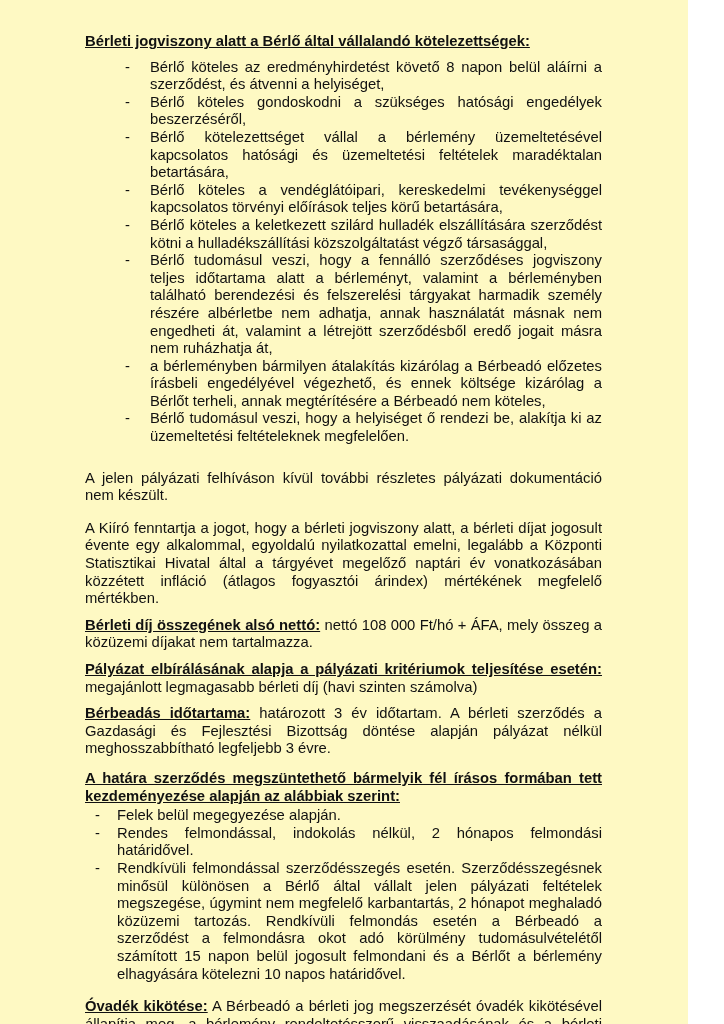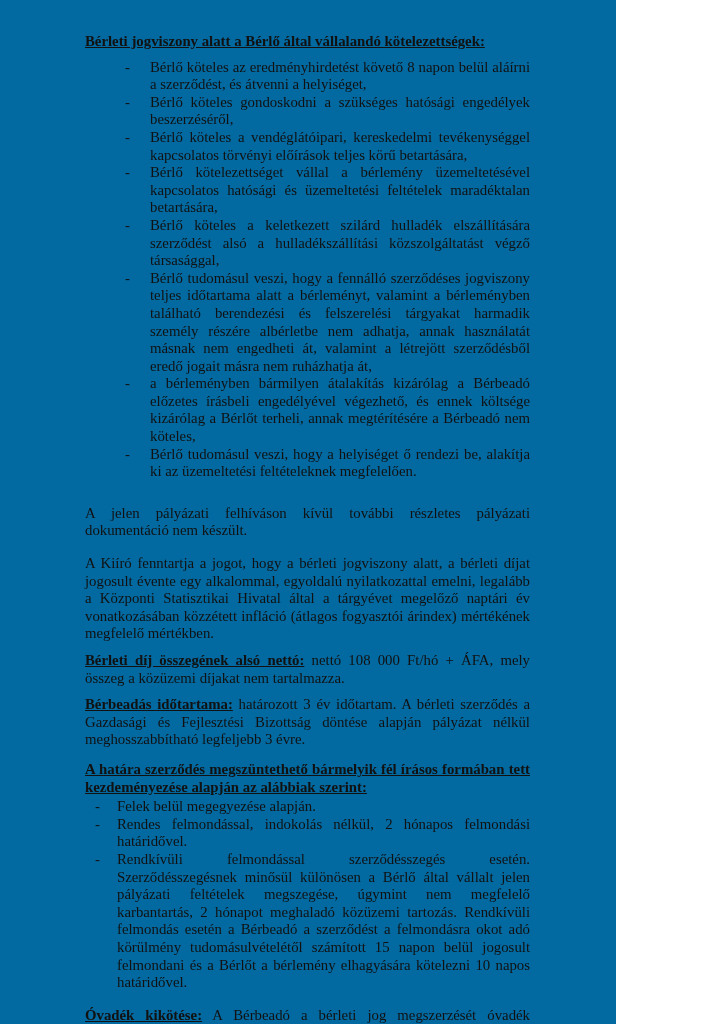--- a/index.html
+++ b/index.html
@@ -2,27 +2,27 @@
 <html lang="hu"><head>
 <meta charset="utf-8">
 <style>
   html, body {
     margin: 0;
     padding: 0;
     background: #ffffff;
   }
   .sheet {
     position: relative;
-    width: 616px;
+    width: 688px;
     height: 1024px;
-    background: #0369a1;
+    background: #fef9c3;
     overflow: hidden;
     box-sizing: border-box;
     padding: 33px 86px 0 85px;
-    font-family: Liberation Serif, serif;
+    font-family: Liberation Sans, sans-serif;
     font-size: 14.8px;
     line-height: 17.6px;
     color: #111111;
     text-align: justify;
   }
   .doc-title {
     font-weight: bold;
     text-decoration: underline;
     margin: 0 0 8px 0;
     text-align: left;
@@ -70,34 +70,35 @@
 </head>
 <body>
 
 <div class="sheet">
 
   <div class="doc-title">Bérleti jogviszony alatt a Bérlő által vállalandó kötelezettségek:</div>
 
   <ul class="list list-obligations">
     <li>Bérlő köteles az eredményhirdetést követő 8 napon belül aláírni a szerződést, és átvenni a helyiséget,</li>
     <li>Bérlő köteles gondoskodni a szükséges hatósági engedélyek beszerzéséről,</li>
+    <li>Bérlő kötelezettséget vállal a bérlemény üzemeltetésével kapcsolatos hatósági és üzemeltetési feltételek maradéktalan betartására,</li>
     <li>Bérlő köteles a vendéglátóipari, kereskedelmi tevékenységgel kapcsolatos törvényi előírások teljes körű betartására,</li>
-    <li>Bérlő kötelezettséget vállal a bérlemény üzemeltetésével kapcsolatos hatósági és üzemeltetési feltételek maradéktalan betartására,</li>
-    <li>Bérlő köteles a keletkezett szilárd hulladék elszállítására szerződést alsó a hulladékszállítási közszolgáltatást végző társasággal,</li>
+    <li>Bérlő köteles a keletkezett szilárd hulladék elszállítására szerződést kötni a hulladékszállítási közszolgáltatást végző társasággal,</li>
     <li>Bérlő tudomásul veszi, hogy a fennálló szerződéses jogviszony teljes időtartama alatt a bérleményt, valamint a bérleményben található berendezési és felszerelési tárgyakat harmadik személy részére albérletbe nem adhatja, annak használatát másnak nem engedheti át, valamint a létrejött szerződésből eredő jogait másra nem ruházhatja át,</li>
     <li>a bérleményben bármilyen átalakítás kizárólag a Bérbeadó előzetes írásbeli engedélyével végezhető, és ennek költsége kizárólag a Bérlőt terheli, annak megtérítésére a Bérbeadó nem köteles,</li>
     <li>Bérlő tudomásul veszi, hogy a helyiséget ő rendezi be, alakítja ki az üzemeltetési feltételeknek megfelelően.</li>
   </ul>
 
   <p class="gap-large">A jelen pályázati felhíváson kívül további részletes pályázati dokumentáció nem készült.</p>
 
   <p class="gap-med">A Kiíró fenntartja a jogot, hogy a bérleti jogviszony alatt, a bérleti díjat jogosult évente egy alkalommal, egyoldalú nyilatkozattal emelni, legalább a Központi Statisztikai Hivatal által a tárgyévet megelőző naptári év vonatkozásában közzétett infláció (átlagos fogyasztói árindex) mértékének megfelelő mértékben.</p>
 
   <p><span class="lead">Bérleti díj összegének alsó nettó:</span><span> nettó 108 000 Ft/hó + ÁFA, mely összeg a közüzemi díjakat nem tartalmazza.</span></p>
 
+  <p><span class="lead">Pályázat elbírálásának alapja a pályázati kritériumok teljesítése esetén:</span><span> megajánlott legmagasabb bérleti díj (havi szinten számolva)</span></p>
 
   <p><span class="lead">Bérbeadás időtartama:</span><span> határozott 3 év időtartam. A bérleti szerződés a Gazdasági és Fejlesztési Bizottság döntése alapján pályázat nélkül meghosszabbítható legfeljebb 3 évre.</span></p>
 
   <div class="doc-heading">A határa szerződés megszüntethető bármelyik fél írásos formában tett kezdeményezése alapján az alábbiak szerint:</div>
 
   <ul class="list list-termination">
     <li>Felek belül megegyezése alapján.</li>
     <li>Rendes felmondással, indokolás nélkül, 2 hónapos felmondási határidővel.</li>
     <li>Rendkívüli felmondással szerződésszegés esetén. Szerződésszegésnek minősül különösen a Bérlő által vállalt jelen pályázati feltételek megszegése, úgymint nem megfelelő karbantartás, 2 hónapot meghaladó közüzemi tartozás. Rendkívüli felmondás esetén a Bérbeadó a szerződést a felmondásra okot adó körülmény tudomásulvételétől számított 15 napon belül jogosult felmondani és a Bérlőt a bérlemény elhagyására kötelezni 10 napos határidővel.</li>
   </ul>

